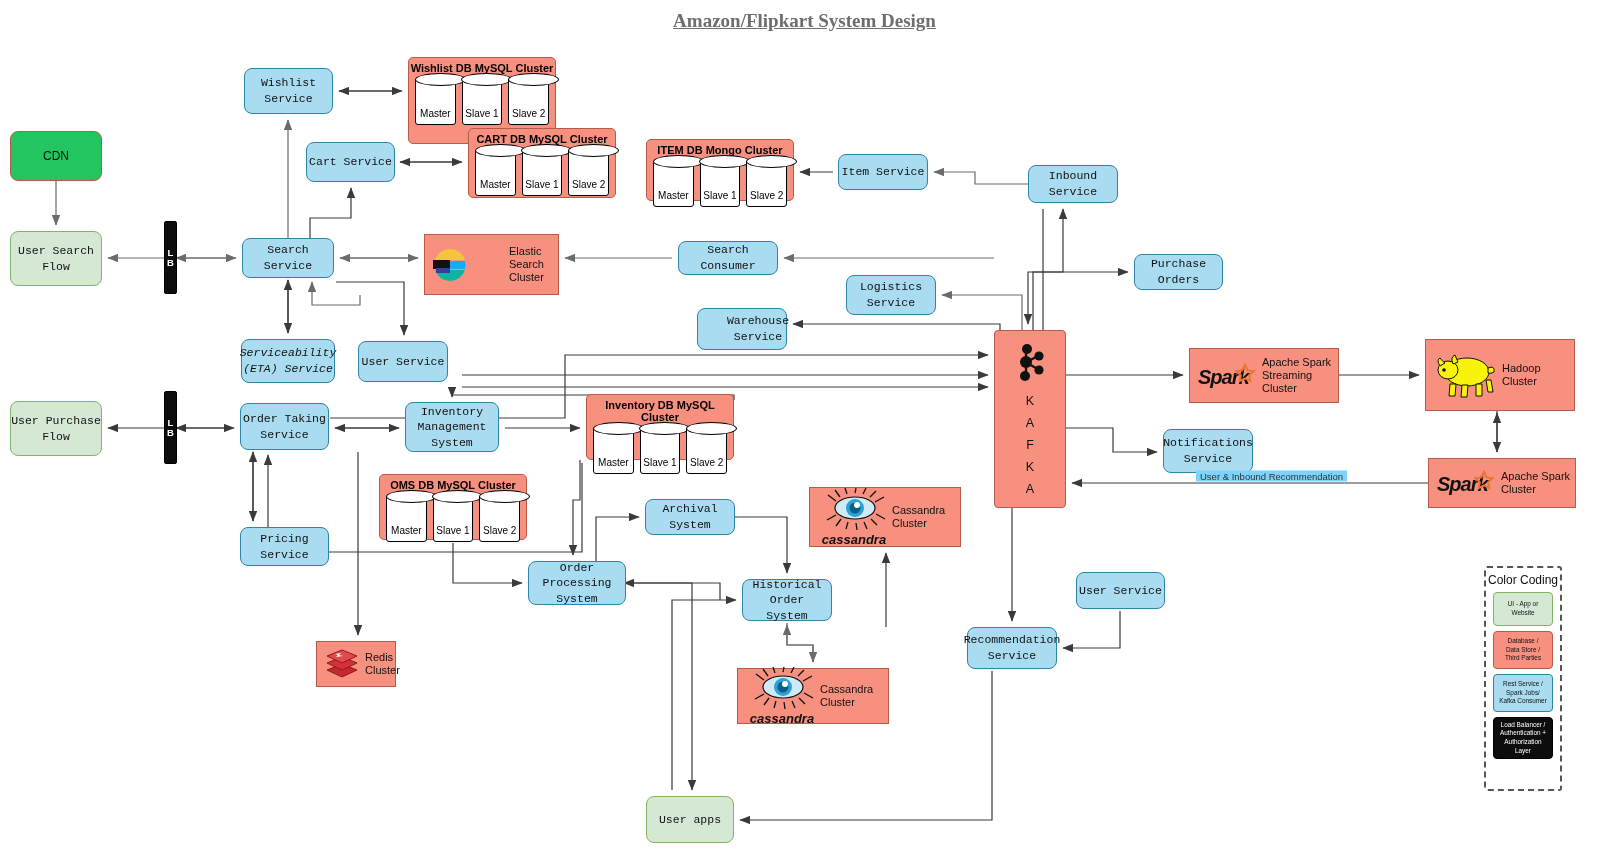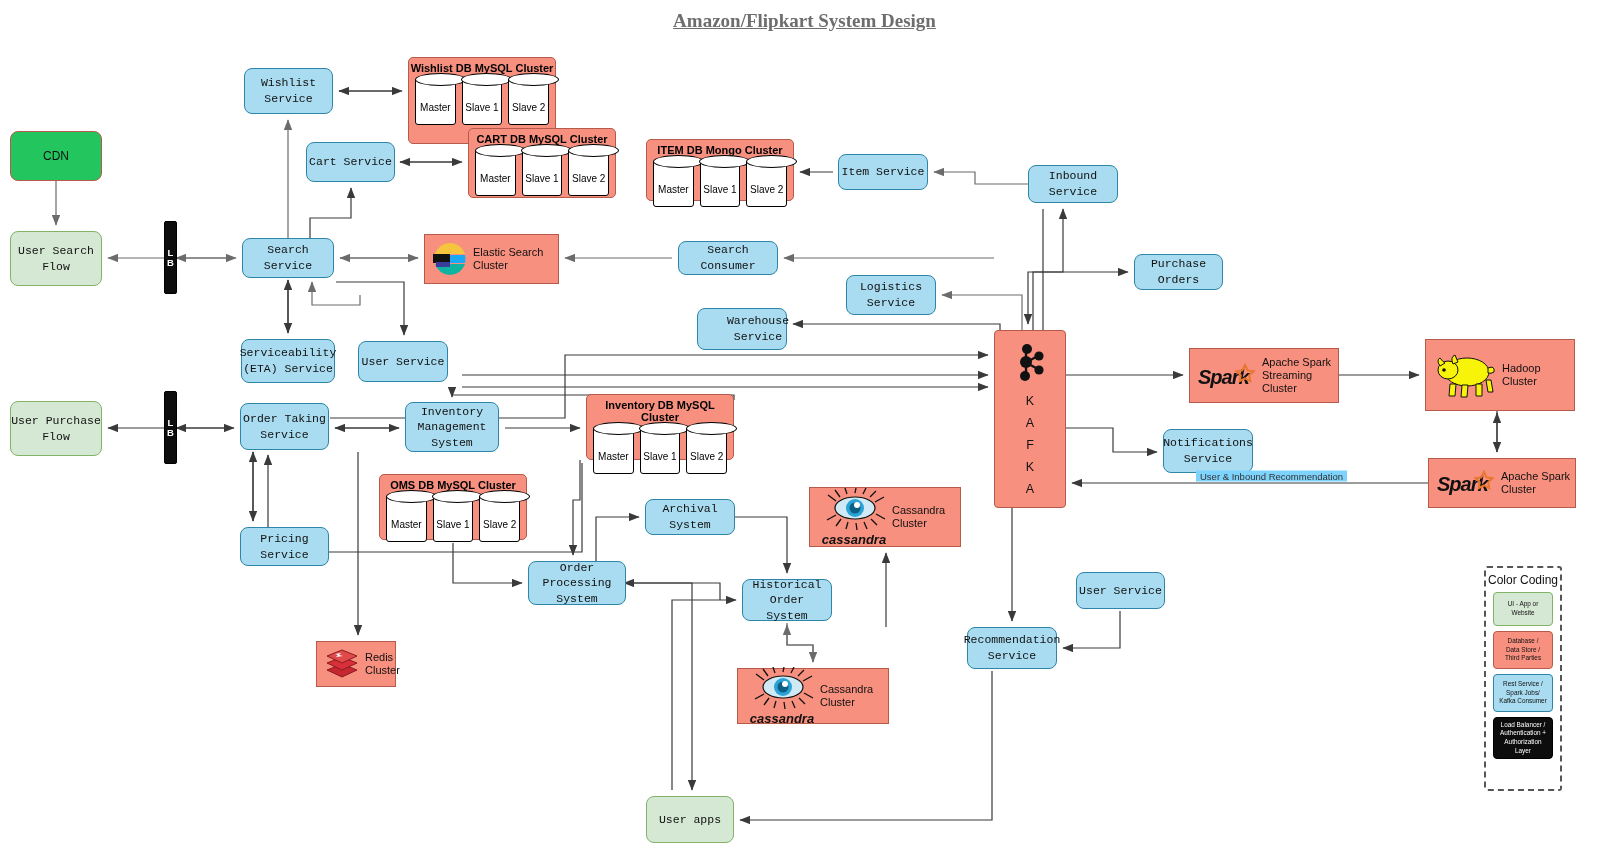--- a/index.html
+++ b/index.html
@@ -31,21 +31,21 @@
              box-sizing:border-box;z-index:5;}
   .dbcluster .hdr{text-align:center;font-family:"Liberation Sans",sans-serif;
                   font-size:11px;font-weight:700;color:#000;padding-top:4px;}
   .dbrow{display:flex;justify-content:center;gap:6px;padding:5px 6px 7px 6px;}
   .cyl{position:relative;width:51px;height:46px;background:#fff;border:1.4px solid #000;
        border-radius:0 0 3px 3px;display:flex;align-items:flex-end;justify-content:center;
        box-sizing:border-box;}
   .cyl .cap{position:absolute;left:-1.4px;top:-7px;width:51px;height:13px;background:#fff;
             border:1.4px solid #000;border-radius:50%;box-sizing:border-box;}
   .cyl .lbl{position:relative;z-index:2;font-family:"Liberation Sans",sans-serif;
-            font-size:10px;color:#000;padding-bottom:11px;}
+            font-size:10px;color:#000;padding-bottom:5px;}
 
   
   .kafka{position:absolute;background:#f8907f;border:1.6px solid #b65a4c;border-radius:4px;
          display:flex;flex-direction:column;align-items:center;box-sizing:border-box;z-index:6;}
   .kafka .kletters{font-family:"Liberation Sans",sans-serif;font-size:12.5px;color:#111;
                    line-height:22px;text-align:center;margin-top:4px;}
   .kafka .kletters span{display:block;}
 
   
   .brand{position:absolute;background:#f8907f;border:1.6px solid #b65a4c;
@@ -234,21 +234,21 @@
       </div>
       <div class="node svc" style="left: 1134px; top: 254px; width: 89px; height: 36px;">
         <span>Purchase Orders</span>
       </div>
       <div class="node svc" style="left: 846px; top: 275px; width: 90px; height: 40px;">
         <span>Logistics<br>Service</span>
       </div>
       <div class="node svc" style="left: 697px; top: 308px; width: 90px; height: 42px; padding-left: 32px;">
         <span>Warehouse<br>Service</span>
       </div>
-      <div class="node svc" style="left: 241px; top: 339px; width: 94px; height: 44px;">
+      <div class="node svc" style="left: 241px; top: 339px; width: 94px; height: 44px; font-style: italic;">
         <span>Serviceability<br>(ETA) Service</span>
       </div>
       <div class="node svc" style="left: 358px; top: 341px; width: 90px; height: 41px;">
         <span>User Service</span>
       </div>
       <div class="node svc" style="left: 240px; top: 403px; width: 89px; height: 47px;">
         <span>Order Taking<br>Service</span>
       </div>
       <div class="node svc" style="left: 405px; top: 402px; width: 94px; height: 50px;">
         <span>Inventory<br>Management<br>System</span>
@@ -356,21 +356,21 @@
             <div class="lbl">Slave 1</div>
           </div>
           <div class="cyl">
             <div class="cap"></div>
             <div class="lbl">Slave 2</div>
           </div>
         </div>
       </div>
     </div>
   <div id="brand-layer">
-      <div class="brand" style="left: 424px; top: 234px; width: 135px; height: 50px;">
+      <div class="brand" style="left: 424px; top: 234px; width: 135px; height: 61px; gap: 36px;">
         <div class="logo" style="padding: 0px 6px 0px 8px;">
           <svg width="34" height="34" viewBox="0 0 34 34">
     <path d="M17 1 a16 16 0 0 1 15 11 h-30 a16 16 0 0 1 15 -11z" fill="#f5c53d"></path>
     <path d="M2 13 h30 a16 16 0 0 1 0 8 h-30z" fill="#1ba9f5"></path>
     <path d="M2 22 h30 a16 16 0 0 1 -15 11 a16 16 0 0 1 -15 -11z" fill="#0fb3a1"></path>
     <rect x="0" y="12" width="17" height="9" fill="#111"></rect>
     <rect x="3" y="20" width="14" height="5" fill="#3b3b9e"></rect>
           </svg>
         </div>
         <div class="btxt">Elastic Search<br>Cluster</div>

